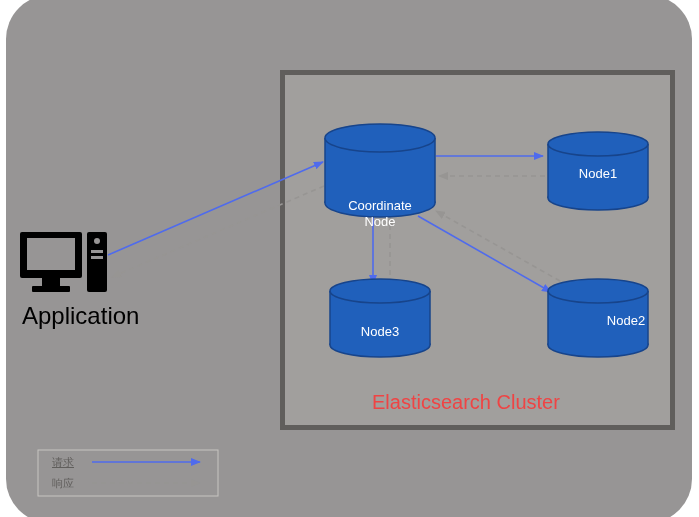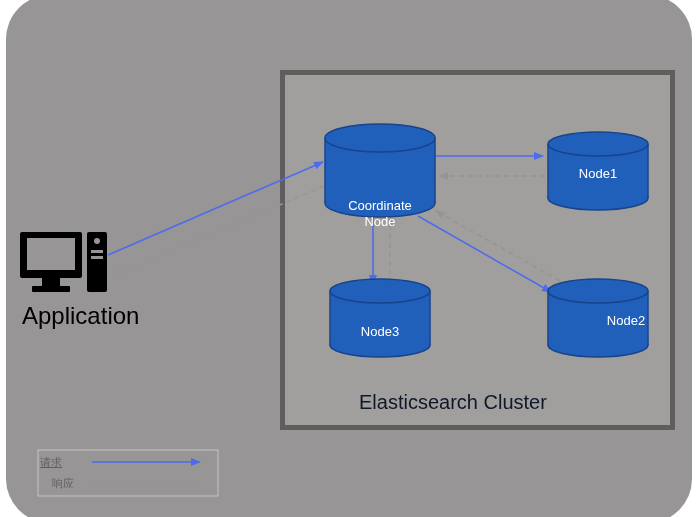--- a/index.html
+++ b/index.html
@@ -30,24 +30,24 @@
     left: 280px;
     top: 70px;
     width: 395px;
     height: 360px;
     border: 5px solid #605e5c;
     background: #a19f9d;
     box-sizing: border-box;
   }
   .cluster-title {
     position: absolute;
-    left: 359px;
+    left: 372px;
     top: 391px;
     font-size: 20px;
-    color: #0f172a;
+    color: #ef4444;
     text-align: right;
   }
   .app-label {
     position: absolute;
     left: 22px;
     top: 302px;
     font-size: 24px;
     color: #000;
   }
   .cyl-label {
@@ -145,14 +145,14 @@
 </svg>
 
 <div class="app-label">Application</div>
 <div class="cluster-title">Elasticsearch Cluster</div>
 
 <div class="cyl-label" style="left:380px; top:174px;margin-top:40px;">Coordinate<br>Node</div>
 <div class="cyl-label" style="left:598px; top:174px;">Node1</div>
 <div class="cyl-label" style="left:598px; top:321px;margin-left:28px;">Node2</div>
 <div class="cyl-label" style="left:380px; top:332px;">Node3</div>
 
-<div class="legend-text" style="left:40px; top:455px;text-decoration:underline;">请求</div>
+<div class="legend-text" style="left:52px; top:455px;text-decoration:underline;">请求</div>
 <div class="legend-text" style="left:52px; top:476px;">响应</div>
 
 </body></html>

